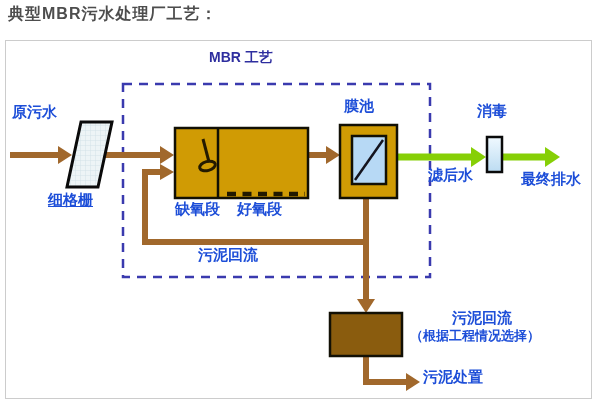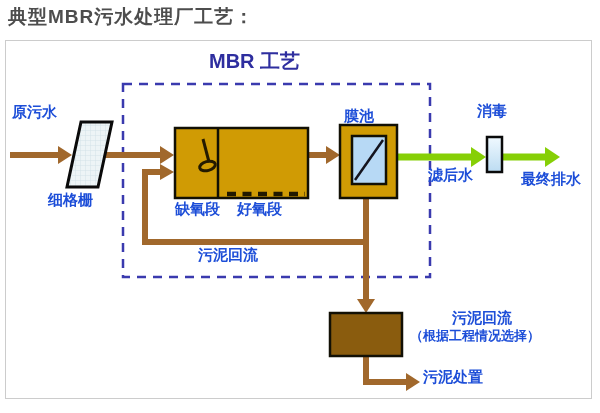--- a/index.html
+++ b/index.html
@@ -2,39 +2,39 @@
 <html><head>
 <meta charset="utf-8">
 <style>
   html,body{margin:0;padding:0;background:#ffffff;}
   .stage{
     position:relative;width:600px;height:413px;overflow:hidden;
     font-family:"Liberation Sans",sans-serif;background:#ffffff;
   }
   .page-title{
     position:absolute;left:8px;top:4px;
-    font-size:19px;font-weight:bold;color:#4d4d4d;letter-spacing:1px;
+    font-size:16px;font-weight:bold;color:#4d4d4d;letter-spacing:1px;
   }
   .panel{
     position:absolute;left:5px;top:40px;width:587px;height:359px;
     border:1px solid #cccccc;background:#ffffff;box-sizing:border-box;
   }
   .diagram-svg{position:absolute;left:0;top:0;width:600px;height:413px;}
   .lbl{
     position:absolute;
     font-family:"DejaVu Serif","Liberation Serif",serif;
     font-weight:bold;font-size:15px;color:#1d4ed8;white-space:nowrap;line-height:1.1;
   }
-  .lbl-mbr{left:209px;top:50px;color:#2e2e9f;font-family:"Liberation Sans",sans-serif;font-size:20px;}
+  .lbl-mbr{left:209px;top:50px;color:#2e2e9f;font-family:"Liberation Sans",sans-serif;font-size:14px;}
   .lbl-raw{left:12px;top:104px;}
-  .lbl-screen{left:48px;top:192px;}
+  .lbl-screen{left:48px;top:192px;text-decoration:underline;}
   .lbl-bio{left:197px;top:105px;}
   .lbl-anoxic{left:175px;top:201px;text-align:right;}
   .lbl-aerobic{left:237px;top:201px;}
-  .lbl-membrane{left:344px;top:108px;}
+  .lbl-membrane{left:344px;top:98px;}
   .lbl-filtered{left:402px;top:167px;margin-left:26px;}
   .lbl-return{left:198px;top:247px;}
   .lbl-disinfect{left:477px;top:103px;}
   .lbl-final{left:521px;top:171px;}
   .lbl-streat{left:452px;top:310px;}
   .lbl-snote{left:410px;top:329px;font-size:13px;}
   .lbl-sdisposal{left:423px;top:369px;}
 </style>
 </head>
 <body>

